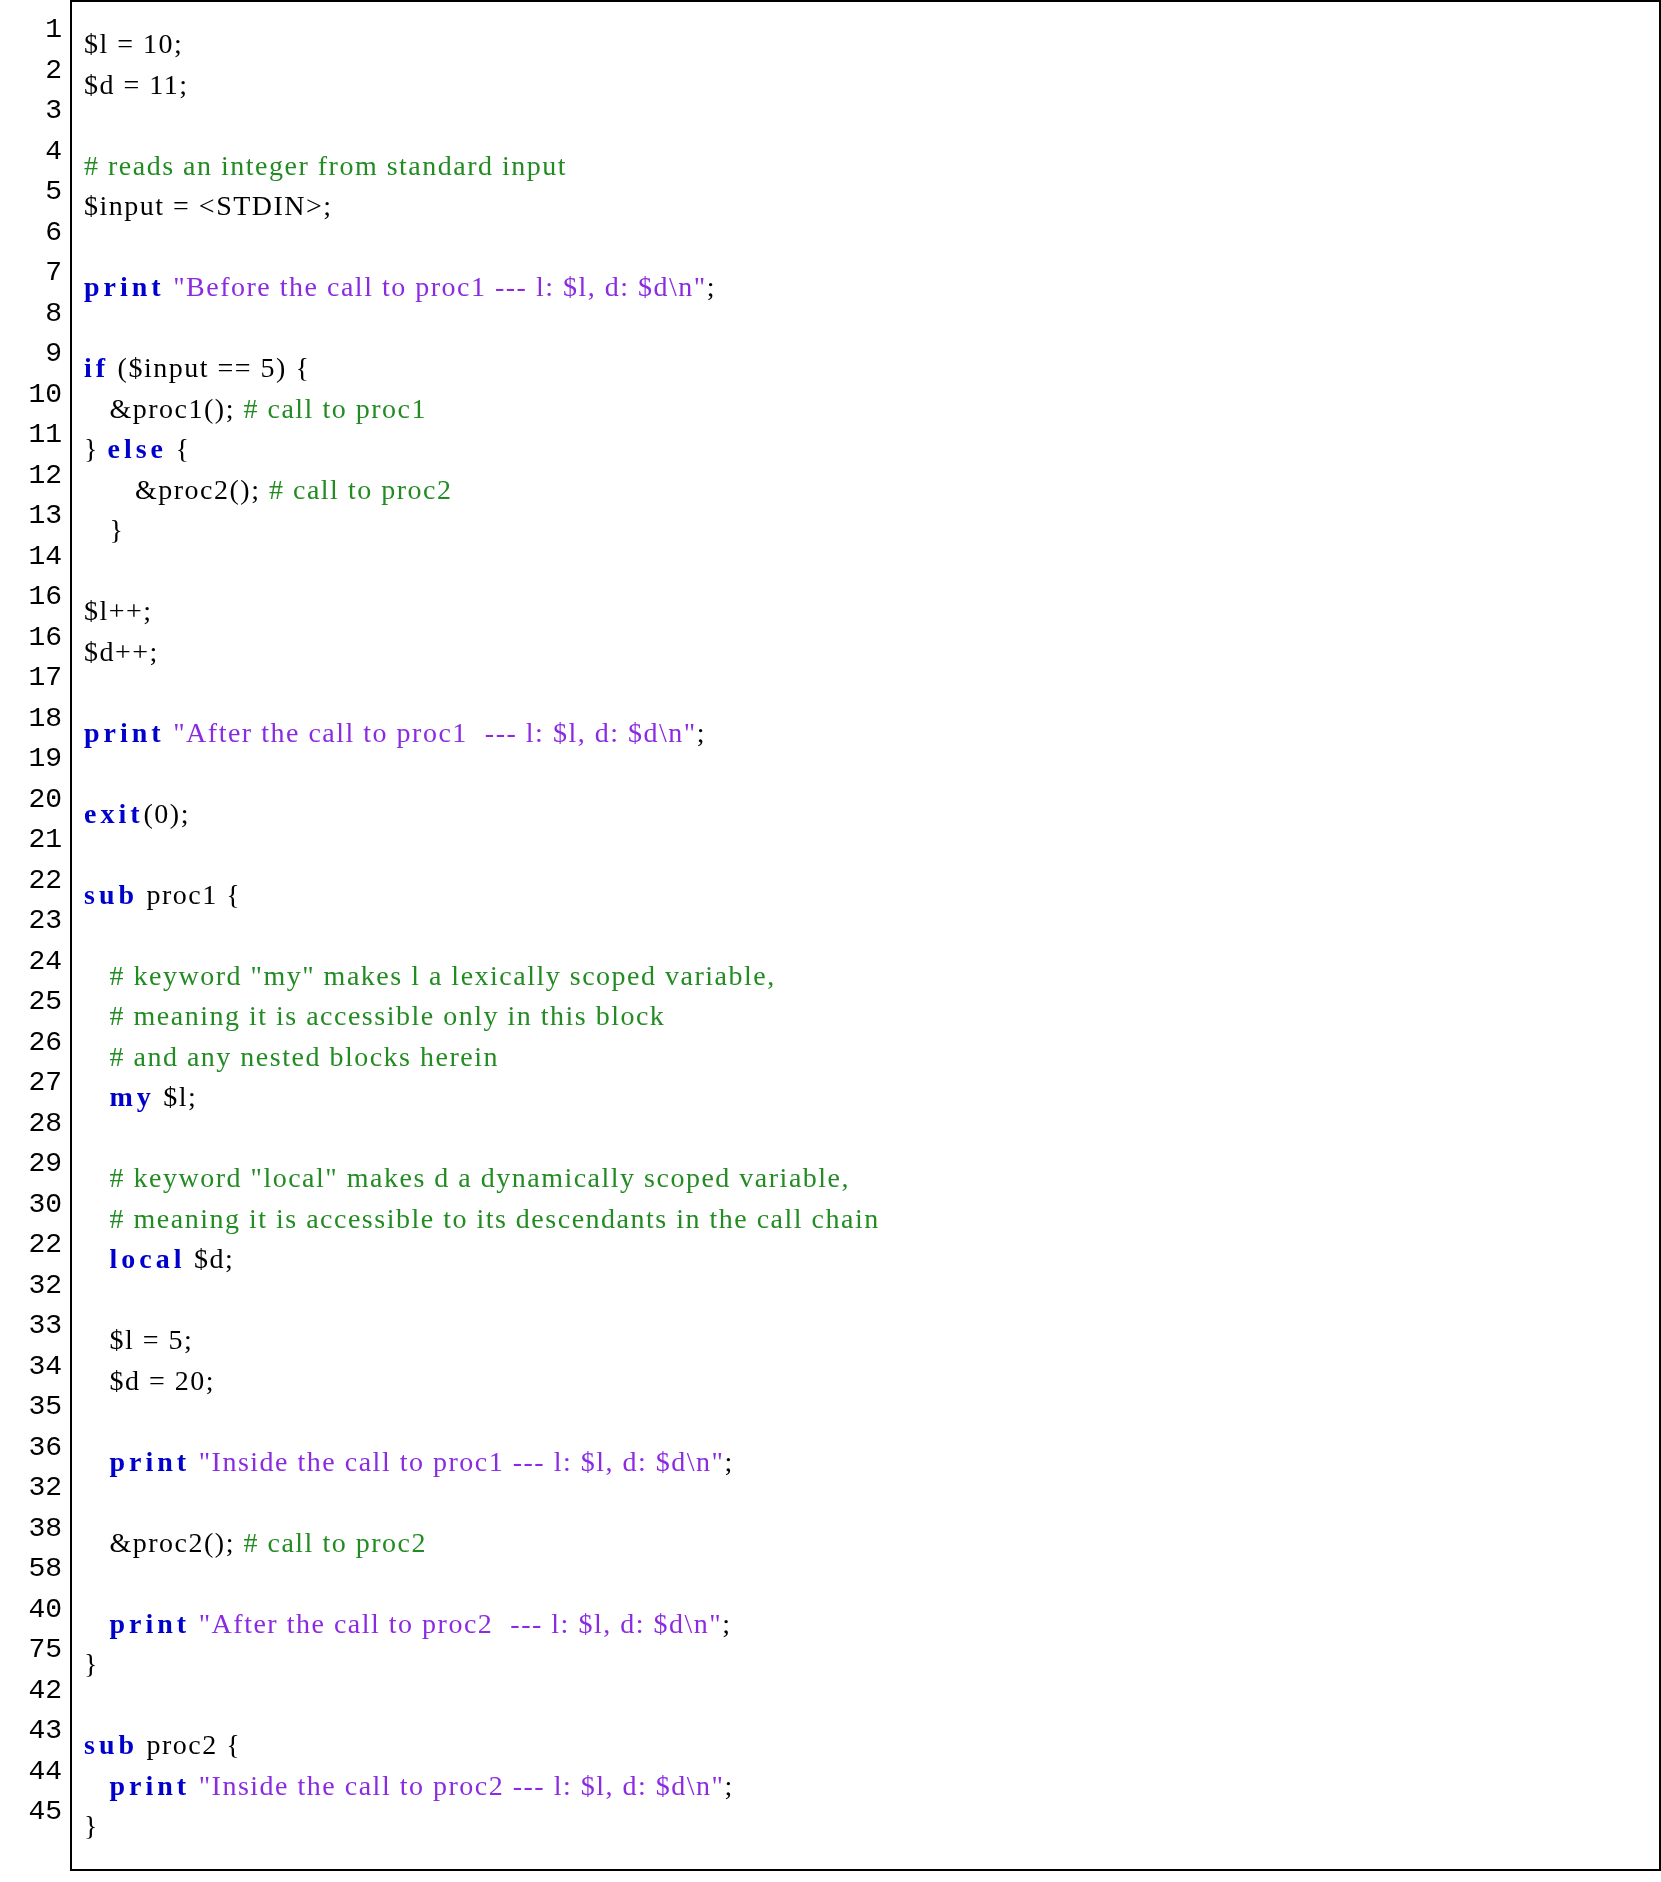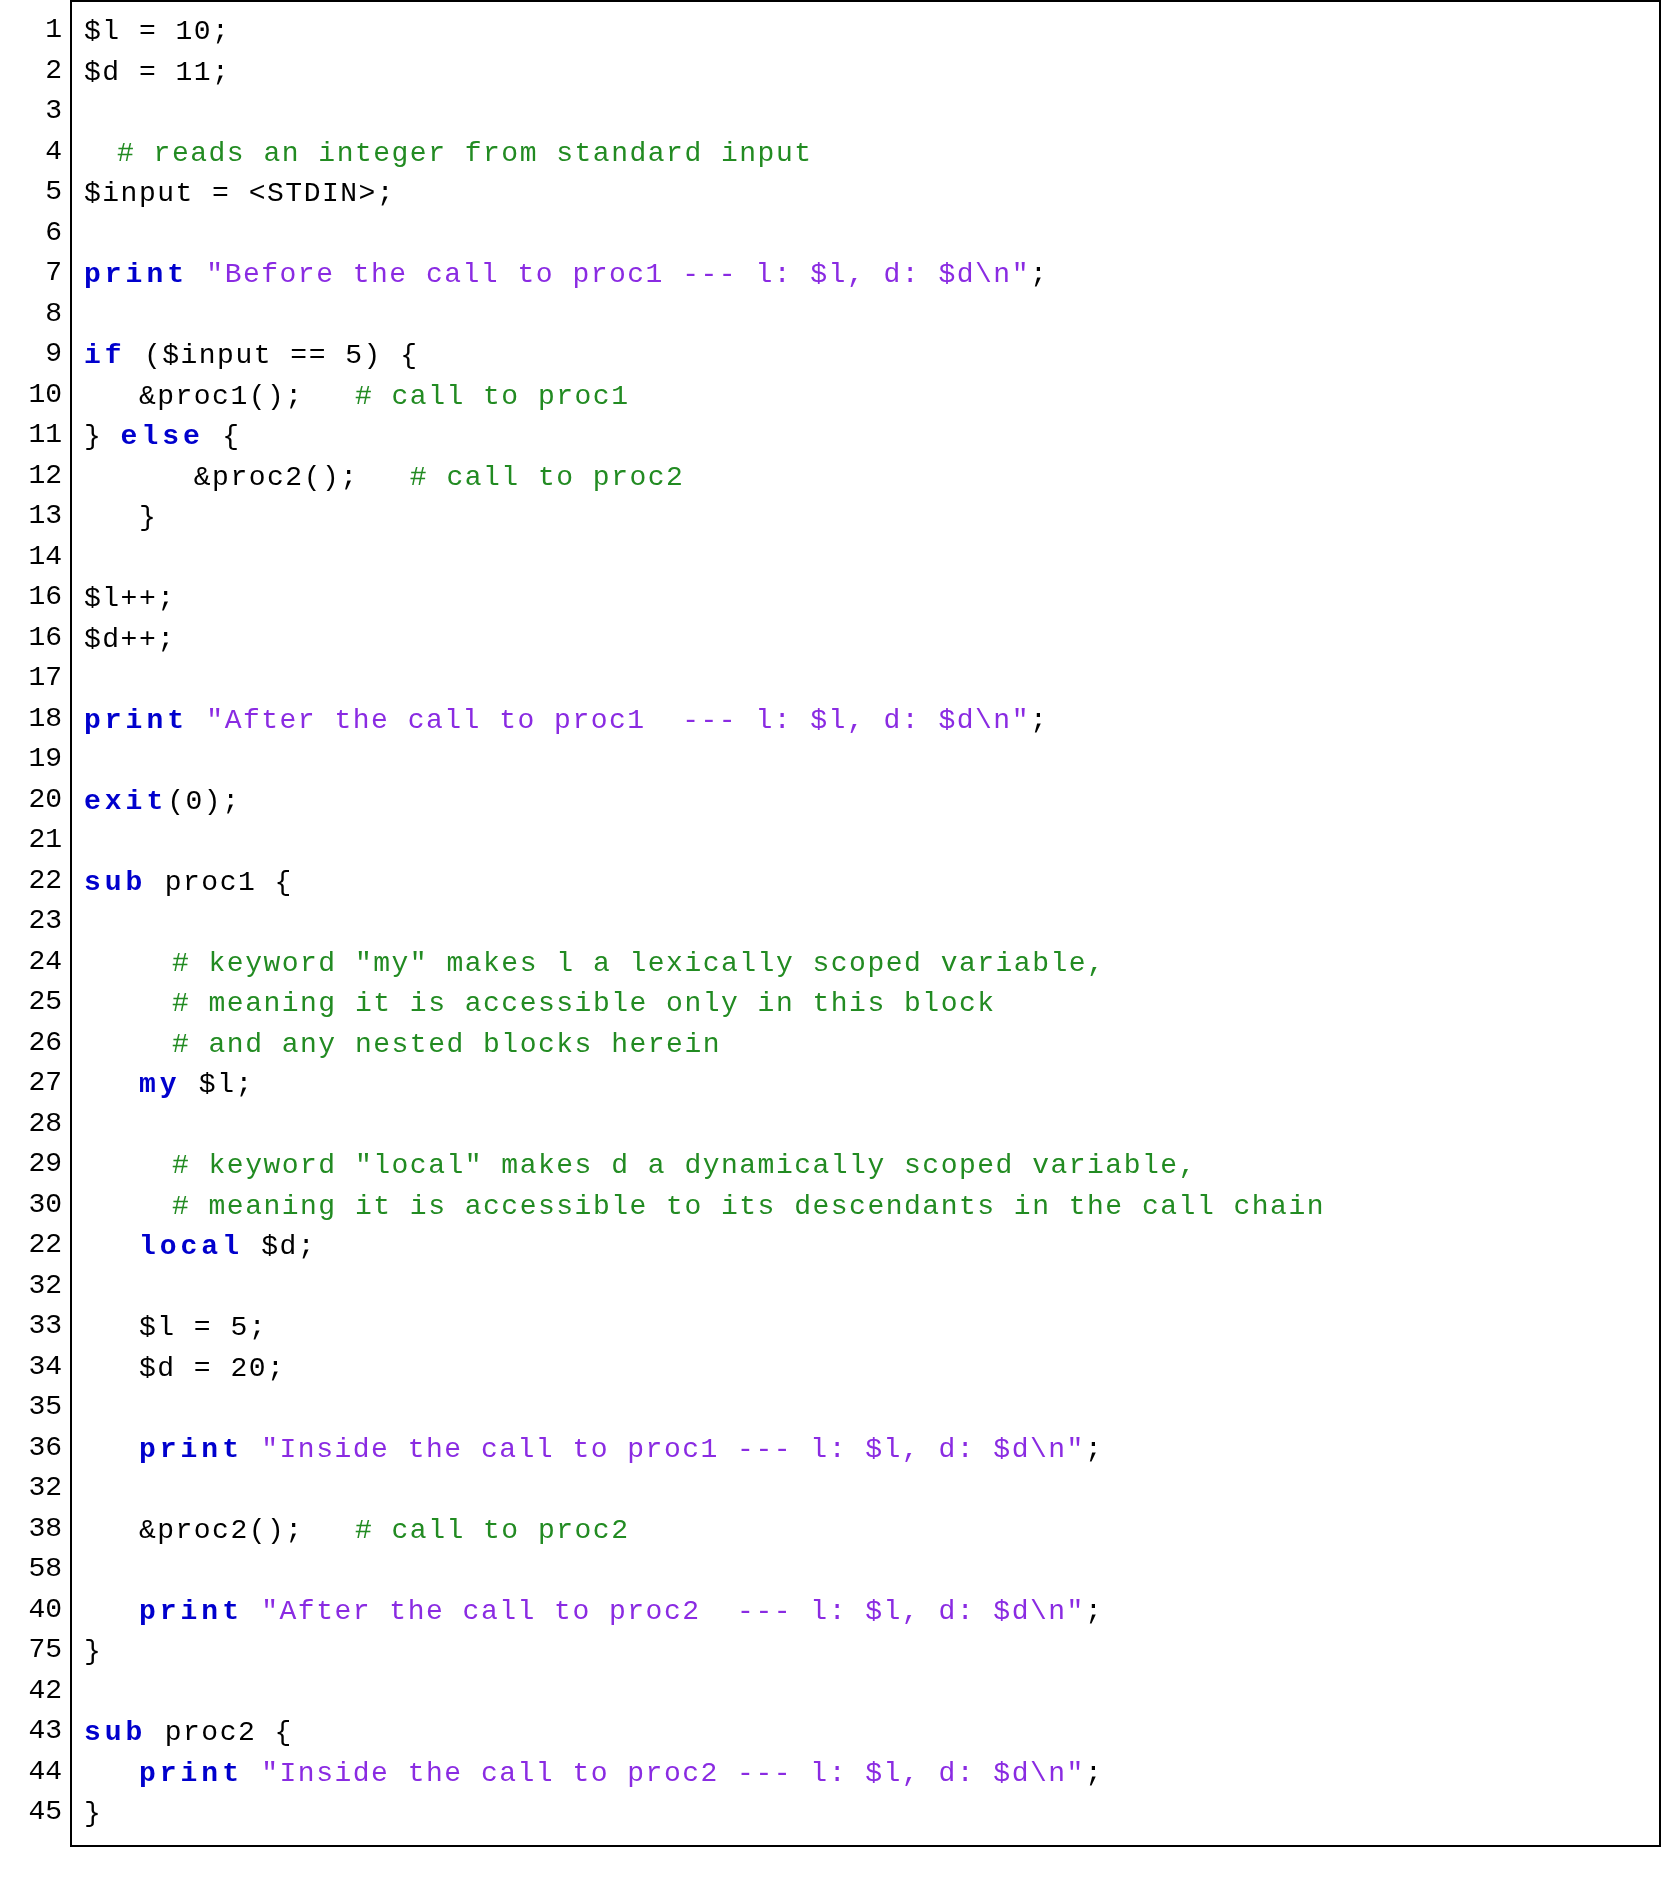--- a/index.html
+++ b/index.html
@@ -18,30 +18,31 @@
     padding: 10px 8px 10px 0;
     box-sizing: border-box;
     text-align: right;
     color: #000;
     font-size: 28px;
     line-height: 40.5px;
   }
   .code-box {
     flex: 1;
     border: 2px solid #000;
-    padding: 10px 12px;
+    padding: 22px 12px;
     box-sizing: border-box;
     font-size: 28px;
     line-height: 40.5px;
     white-space: pre;
     color: #000;
     letter-spacing: 1.5px;
+    font-family: Liberation Serif, serif;
   }
   .kw { color: #0000cd; font-weight: bold; letter-spacing: 4px; text-align: center; }
-  .cm { color: #228b22; margin-left: 33px; }
+  .cm { color: #228b22; }
   .st { color: #8a2be2; }
 </style>
 </head>
 <body>
 
 <div class="code-container">
   <div class="gutter" id="gutter">
       <div>1</div>
       <div>2</div>
       <div>3</div>

